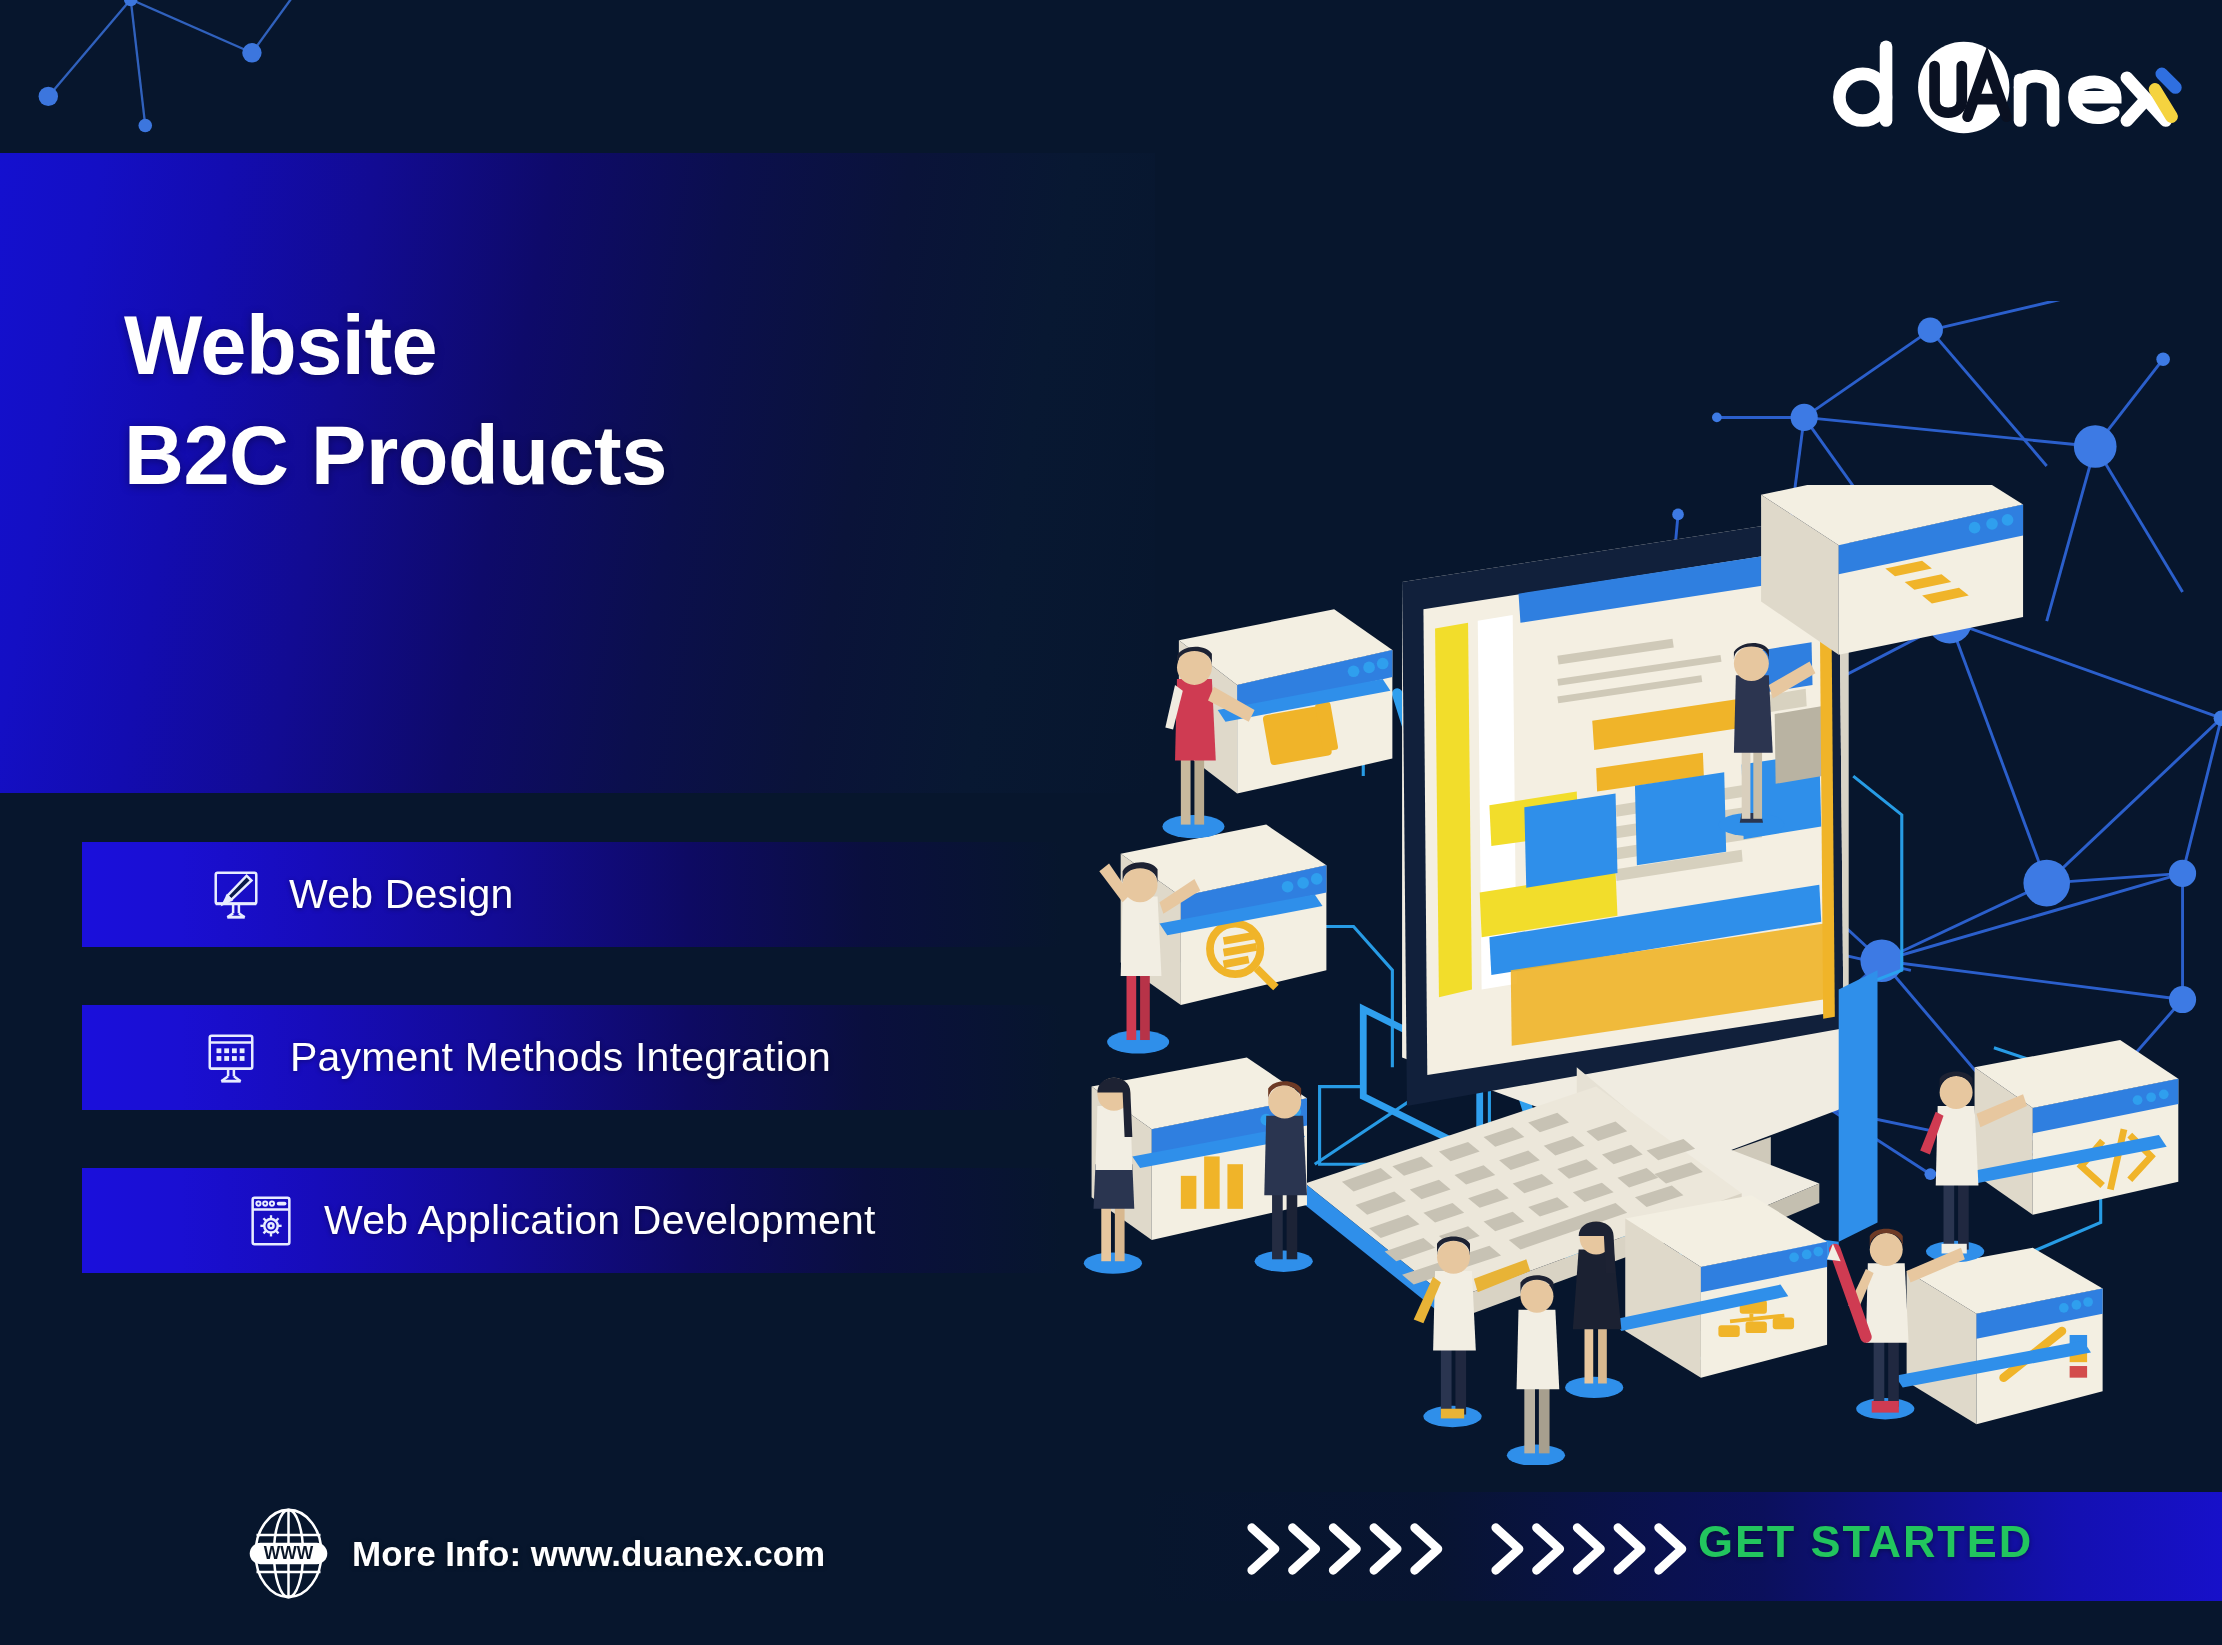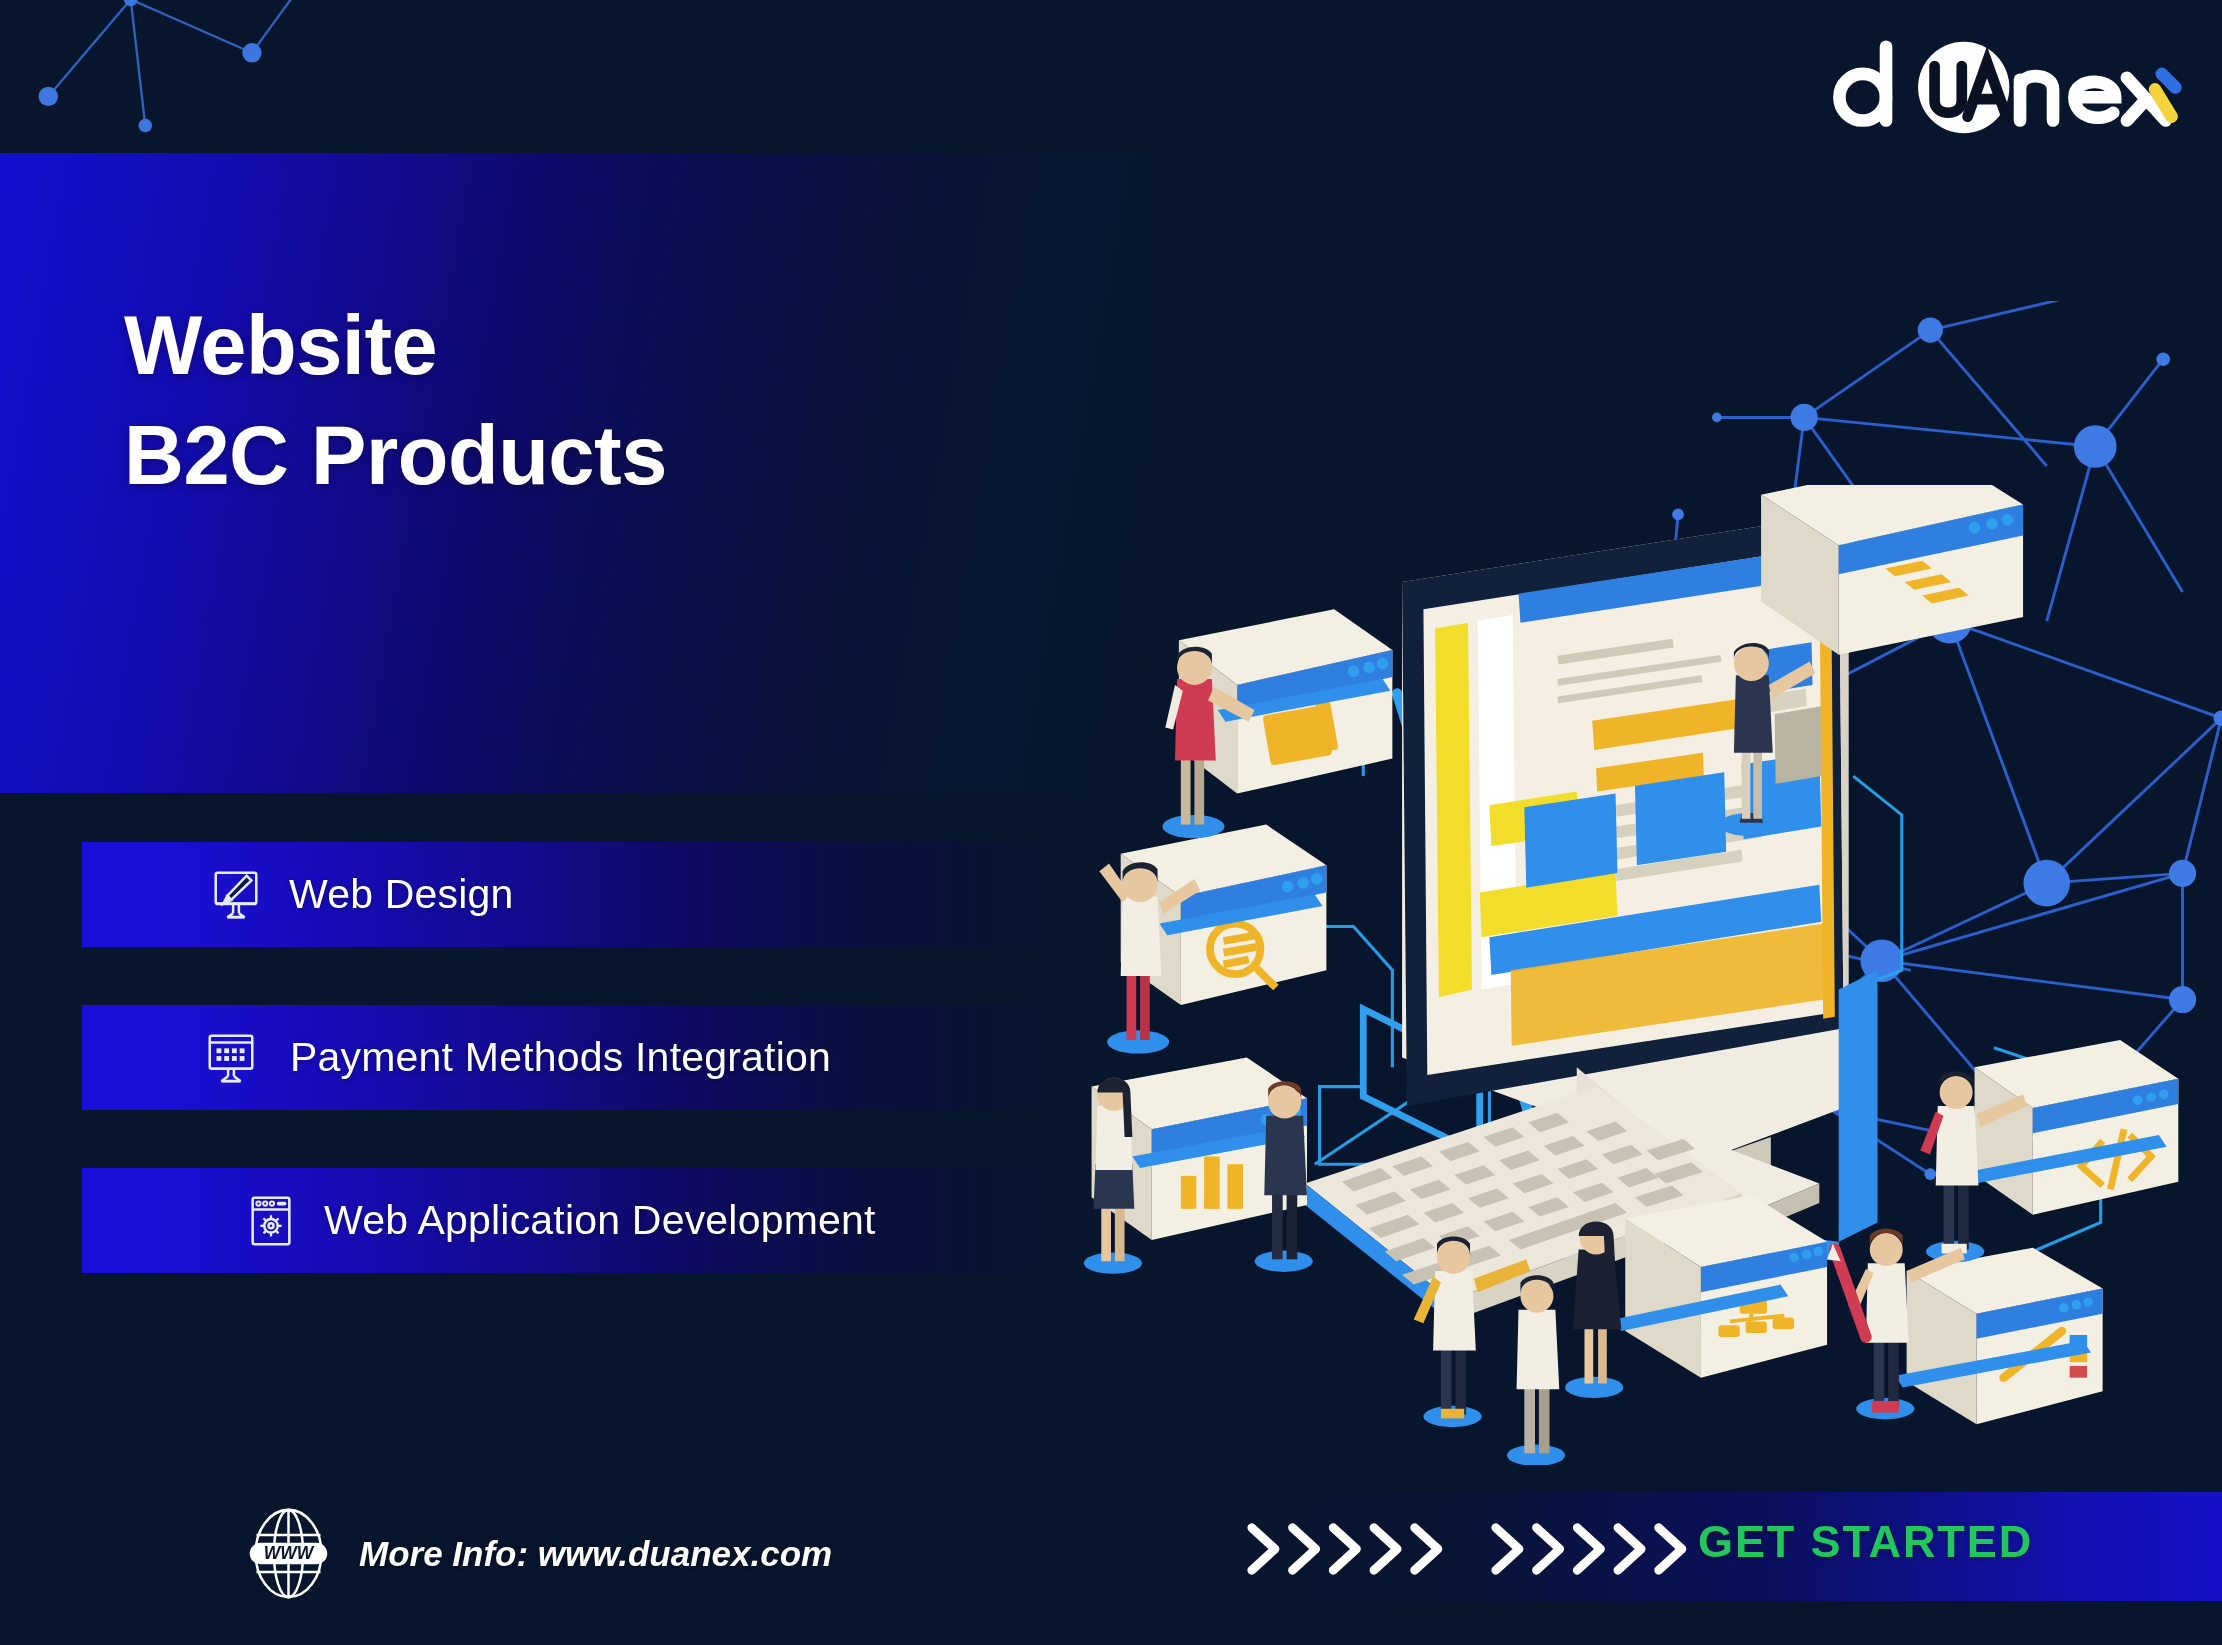--- a/index.html
+++ b/index.html
@@ -64,21 +64,21 @@
   #feature-row-2 { width:980px; }
   #feature-row-3 { width:980px;padding-left:37px; }
   #feature-row-1 .feature-icon { margin-left:121px; }
   #feature-row-1 .feature-label { margin-left:31px; }
   #feature-row-2 .feature-icon { margin-left:124px; }
   #feature-row-3 .feature-icon { margin-left:124px; }
 
   
   #more-info {
     position:absolute; left:241px; top:1506px;
-    display:flex; align-items:center; gap:23px;font-style:italic;
+    display:flex; align-items:center; gap:16px;
   }
   #more-info .globe { width:95px; height:95px; flex:0 0 auto; }
   #more-info .mi-text {
     color:#ffffff; font-weight:bold; font-size:35px; white-space:nowrap;
     text-shadow:0 1px 5.8px rgba(0,0,0,.4);
   }
 
   #cta-band {
     position:absolute; left:1126px; top:1492px; width:1097px; height:109px;
     background:linear-gradient(90deg, rgba(7,22,45,0) 0%, rgba(10,15,62,.25) 28%,

